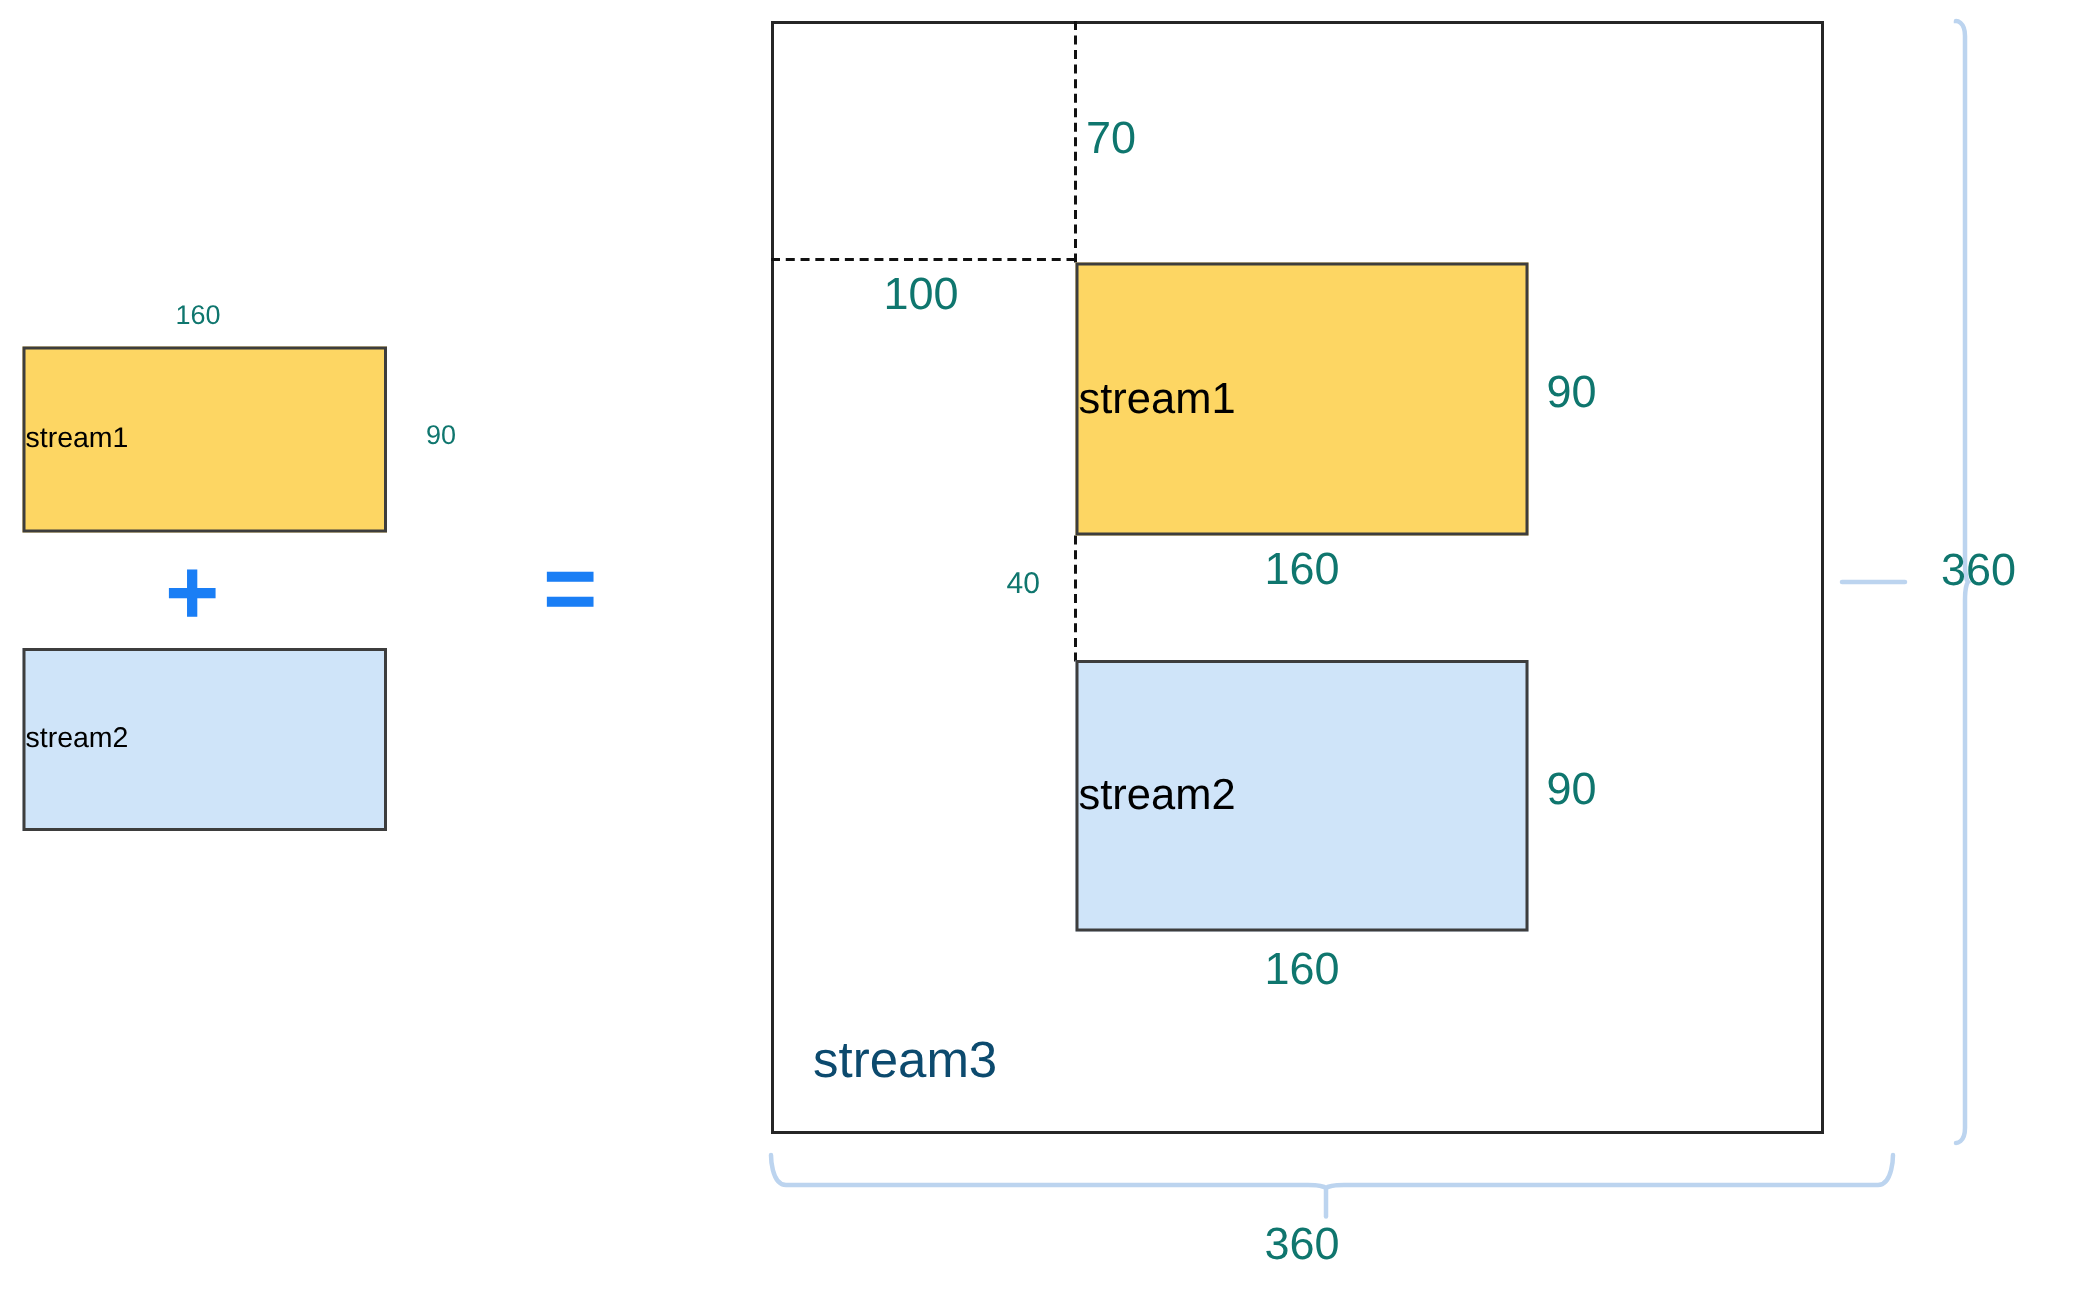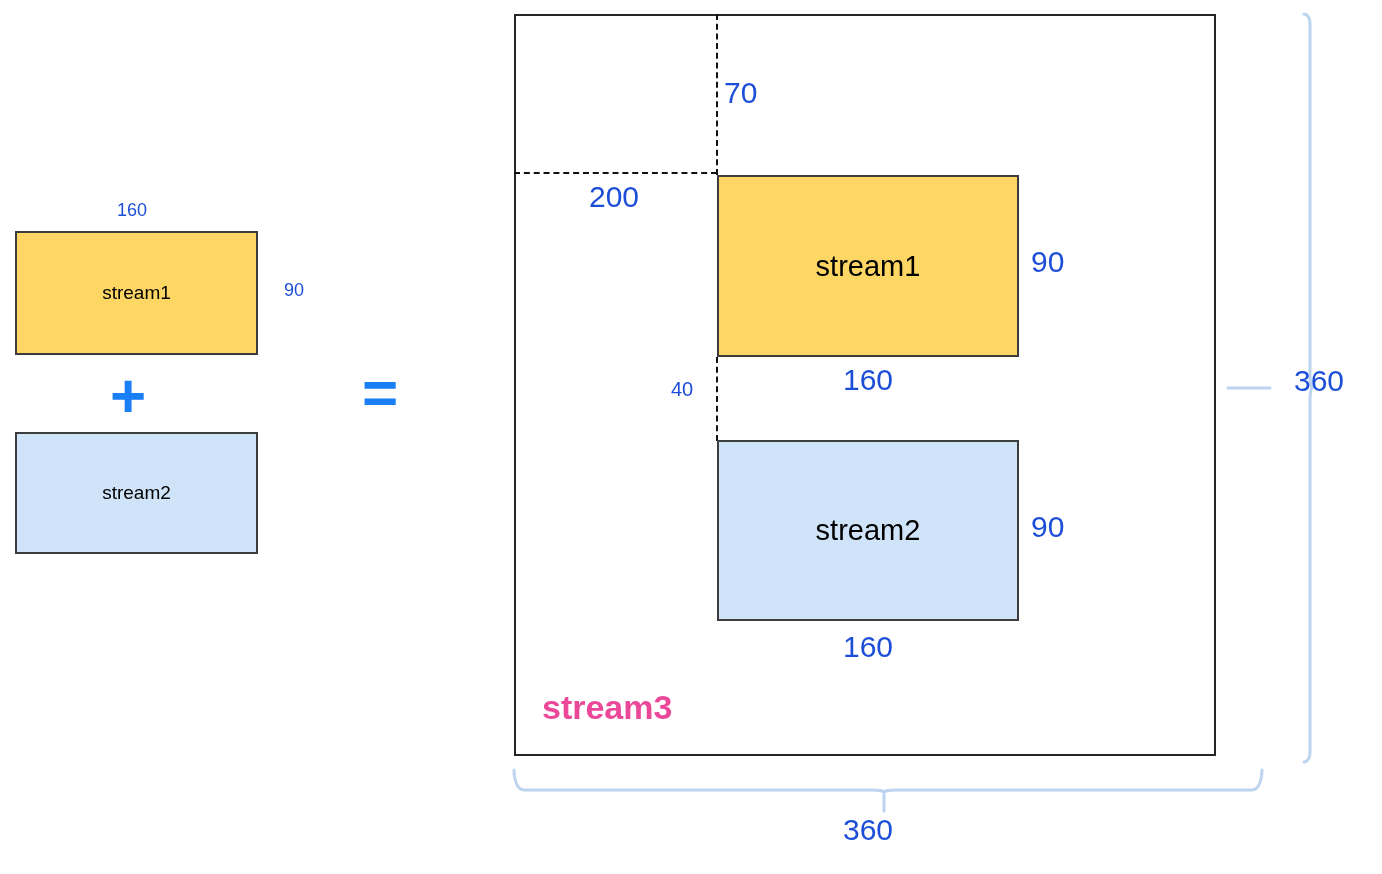--- a/index.html
+++ b/index.html
@@ -17,41 +17,41 @@
     height: 874px;
     background: #ffffff;
     overflow: hidden;
   }
   .box {
     position: absolute;
     box-sizing: border-box;
     border: 2px solid #3d3d3d;
     display: flex;
     align-items: center;
-    justify-content: center;
+    justify-content: flex-start;
   }
   .box-label {
     color: #000000;
     white-space: nowrap;
   }
   
   #left-stream1-box {
     left: 15px; top: 231px; width: 243px; height: 124px;
     background: #FDD663;
   }
   #left-stream2-box {
     left: 15px; top: 432px; width: 243px; height: 122px;
     background: #CFE4F9;
   }
   #left-stream1-box .box-label,
   #left-stream2-box .box-label { font-size: 19px; }
 
   .dim-label {
     position: absolute;
-    color: #1d4ed8;
+    color: #0f766e;
     white-space: nowrap;
     line-height: 1;
   }
   #left-width-label { left: 117px; top: 201px; font-size: 18px; }
   #left-height-label { left: 284px; top: 281px; font-size: 18px; }
 
   
   .op {
     position: absolute;
     color: #1a7ef5;
@@ -73,22 +73,22 @@
     position: absolute;
     left: 514px; top: 14px; width: 702px; height: 742px;
     box-sizing: border-box;
     border: 2px solid #262626;
     background: #ffffff;
   }
   #stream3-title {
     position: absolute;
     left: 542px; top: 690px;
     font-size: 34px;
-    font-weight: bold;
-    color: #ec4899;
+    font-weight: normal;
+    color: #0c4a6e;
     line-height: 1;
   }
 
   
   #inner-stream1-box {
     left: 717px; top: 175px; width: 302px; height: 182px;
     background: #FDD663;
   }
   #inner-stream2-box {
     left: 717px; top: 440px; width: 302px; height: 181px;
@@ -156,21 +156,21 @@
   <div class="op" id="equals-operator">=</div>
 
   <div id="stream3-box"></div>
 
   <div class="dashed-v" id="dash-vertical-top"></div>
   <div class="dashed-h" id="dash-horizontal-top"></div>
   <div class="dashed-v" id="dash-vertical-mid"></div>
 
   <div class="dim-label" id="offset-x-label">70</div>
 
-  <div class="dim-label" id="offset-y-label">200</div>
+  <div class="dim-label" id="offset-y-label">100</div>
 
   <div class="box" id="inner-stream1-box">
     <span class="box-label">stream1</span>
   </div>
 
   <div class="dim-label" id="inner1-height-label">90</div>
 
   <div class="dim-label" id="inner1-width-label">160</div>
 
   <div class="dim-label" id="gap-label">40</div>

